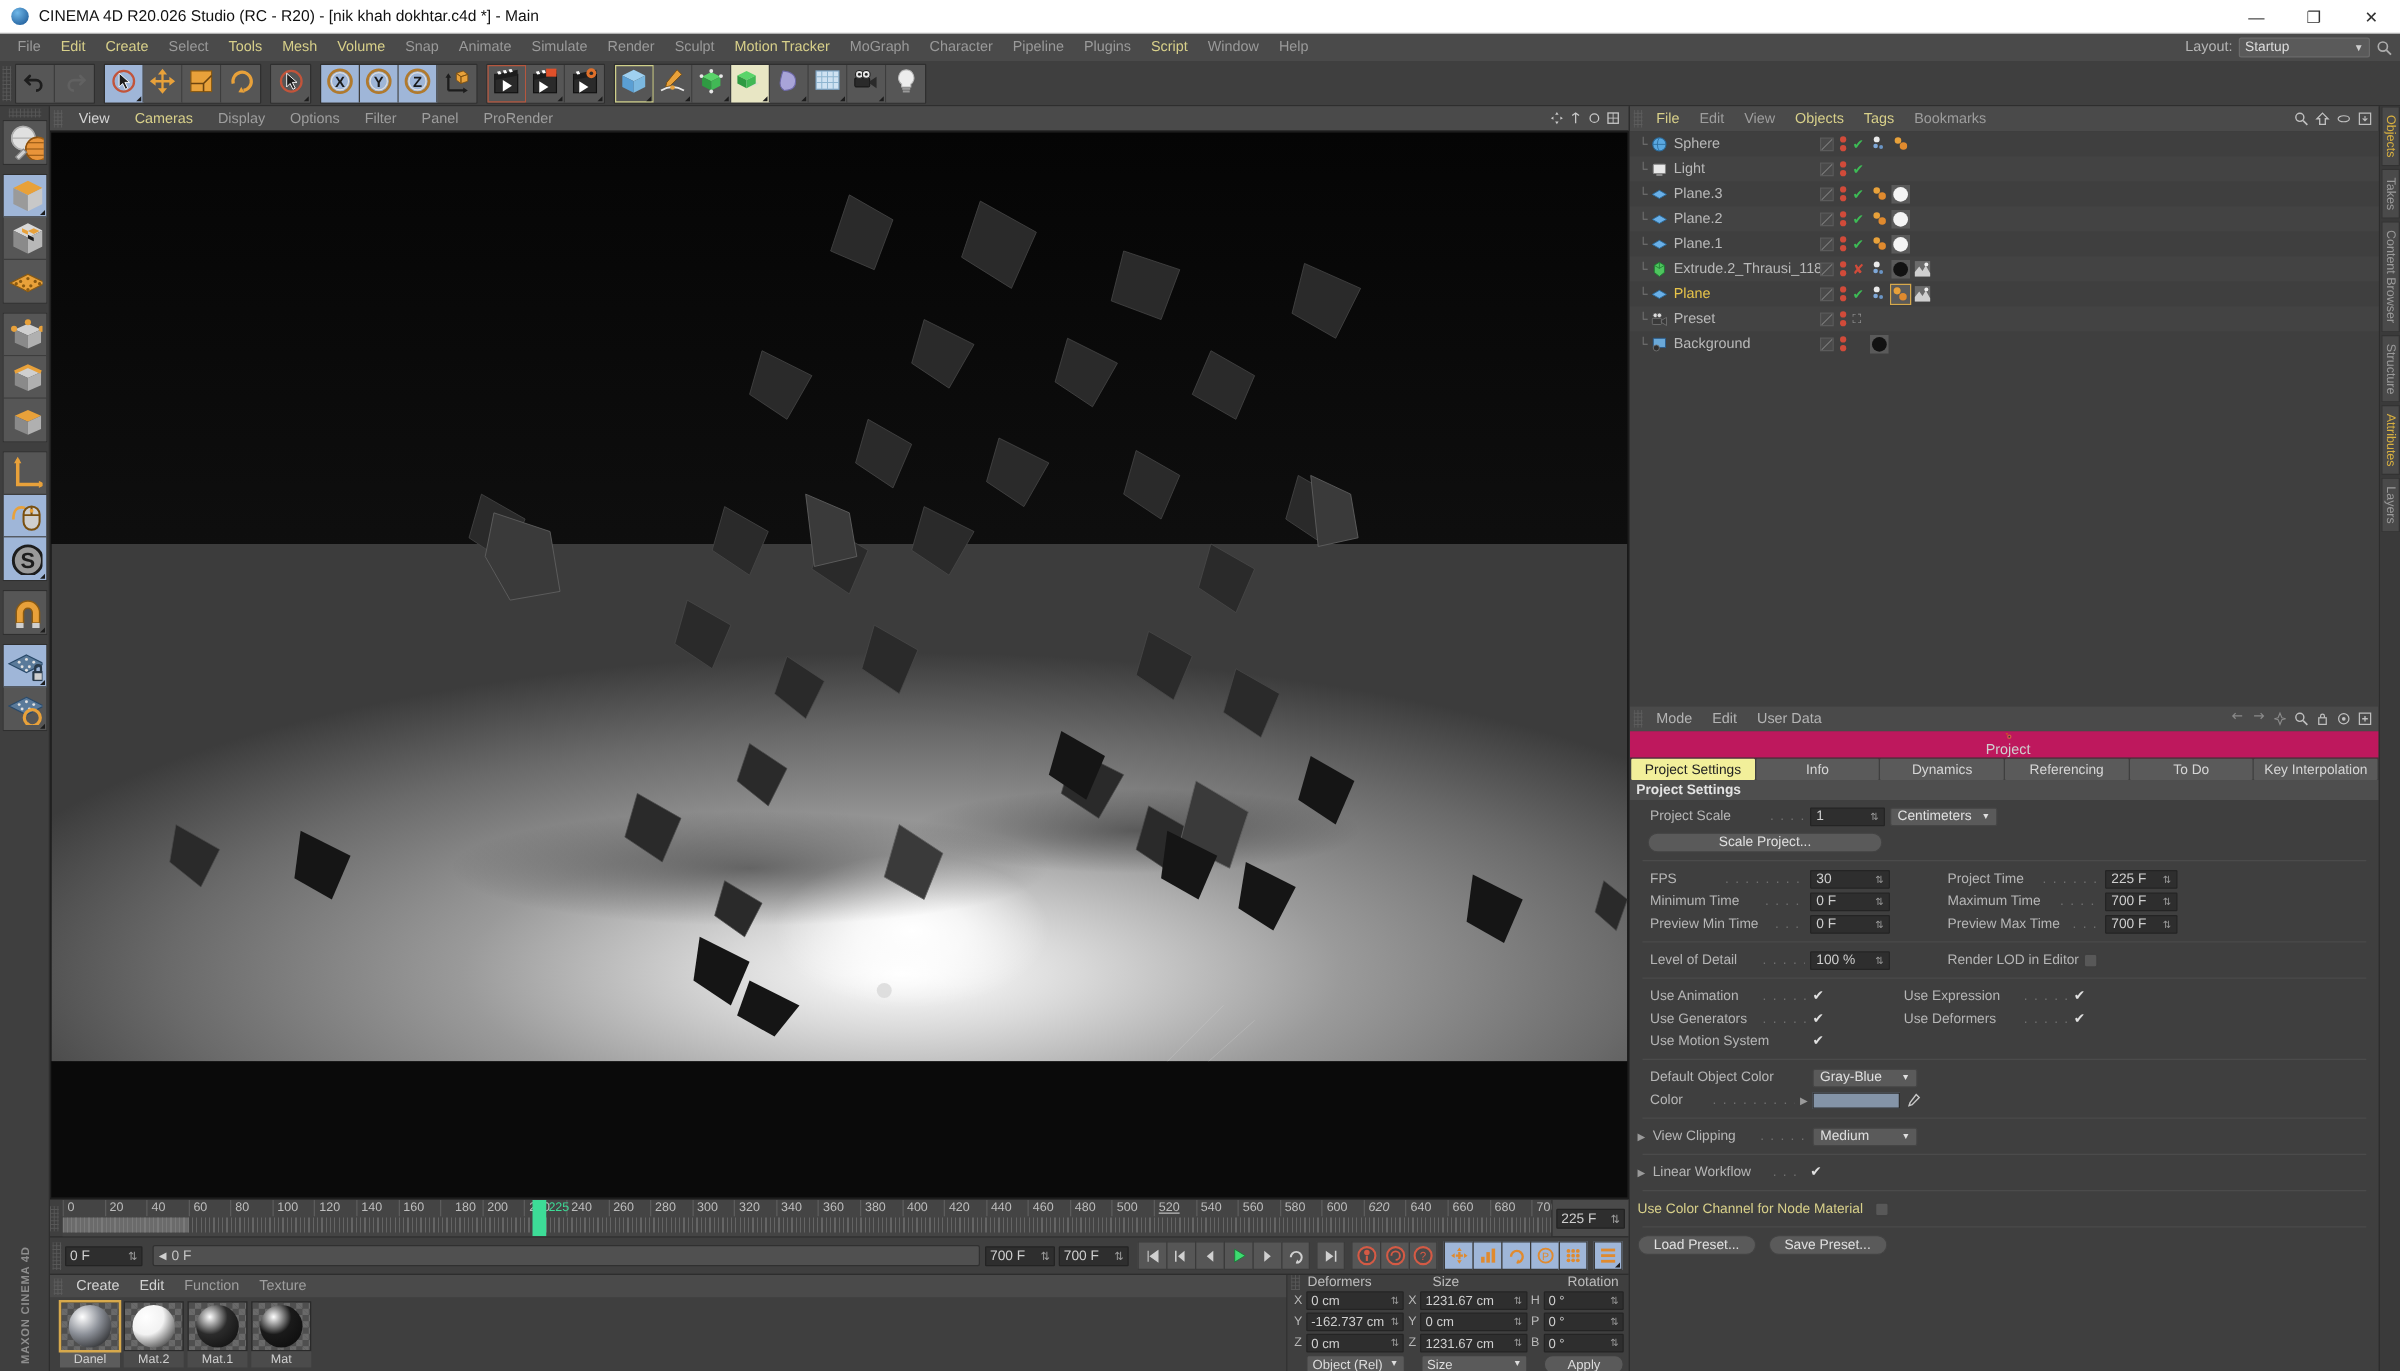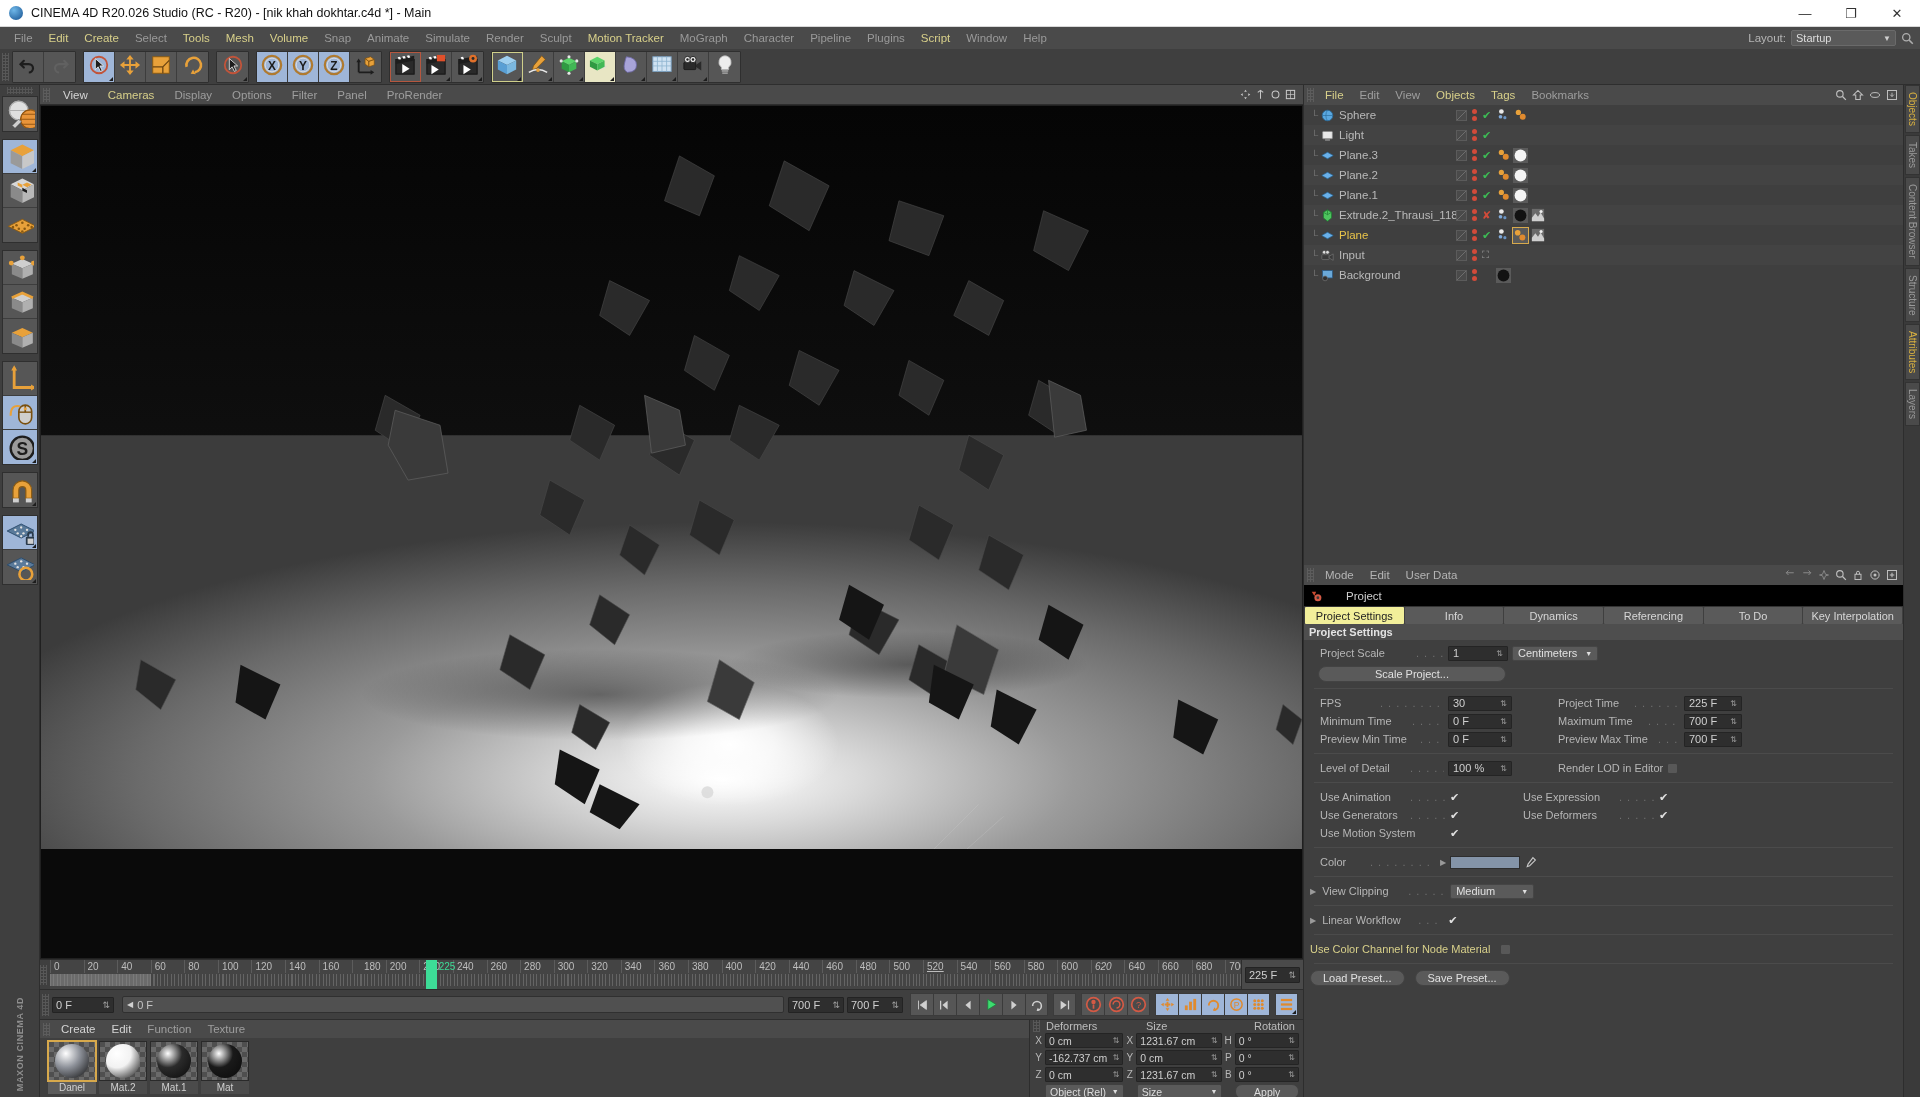--- a/index.html
+++ b/index.html
@@ -185,22 +185,22 @@
     align-items:center; border-left:1px solid #2d2d2d; }
   .vtab { writing-mode:vertical-rl; font-size:10px; padding:6px 1px; color:#9a9a9a;
     background:#4a4a4a; margin-bottom:2px; border:1px solid #333; white-space:nowrap; }
   .vtab.act { color:#d8b040; }
 
   
   #attrmgr { flex:1; display:flex; flex-direction:column; background:#3f3f3f; }
   #attr-head { height:20px; background:#4a4a4a; display:flex; align-items:center; padding-left:3px; }
   .attr-menu { padding:0 8px; font-size:11.5px; line-height:20px; color:#b4b4b4; }
   #attr-head-right { margin-left:auto; display:flex; align-items:center; gap:5px; padding-right:5px; }
-  #attr-obj { height:22px; display:flex; align-items:center; padding-left:6px; gap:22px;
-    background:#000000; border-bottom:1px solid #333; }
+  #attr-obj { height:22px; display:flex; align-items:center; padding-left:6px; gap:2px;
+    background:#be185d; border-bottom:1px solid #333;flex-direction:column; }
   #attr-tabs { height:17px; display:flex; gap:1px; padding:0 1px; }
   .atab { flex:1; background:#5a5a5a; display:flex; align-items:center; justify-content:center;
     font-size:11px; color:#d6d6d6; border-radius:1px; }
   .atab.act { background:#f2ef9a; color:#222; }
   #attr-section { height:16px; display:flex; align-items:center; padding-left:5px;
     background:#4e4e4e; font-size:11px; color:#e3e3e3; font-weight:bold; }
   #attr-body { flex:1; padding:4px 0 0 0; overflow:hidden; }
   .prow { display:flex; align-items:center; height:18px; padding-left:16px; gap:4px; }
   .plabel { font-size:11px; color:#b6b6b6; white-space:nowrap; }
   .pdots { flex:0 0 auto; color:#6f6f6f; font-size:11px; letter-spacing:1px; overflow:hidden;
@@ -1344,21 +1344,21 @@
           <div class="orow">
             <span class="otree">└</span>
             <span class="oicon">
               <svg width="13" height="13" viewBox="0 0 16 16">
                 <rect x="1" y="7" width="9" height="6" rx="0.8" fill="#3a3a3a" stroke="#777" stroke-width="0.8"></rect>
                 <path d="M10 9 L15 6 V14 L10 11 Z" fill="#3a3a3a" stroke="#777" stroke-width="0.8"></path>
                 <circle cx="4" cy="4" r="2.3" fill="#dcdcdc" stroke="#444" stroke-width="0.8"></circle>
                 <circle cx="8" cy="4" r="2.3" fill="#dcdcdc" stroke="#444" stroke-width="0.8"></circle>
               </svg>
             </span>
-            <span class="oname">Input</span>
+            <span class="oname">Preset</span>
             <span class="odots">
               <span class="vis-toggle"></span>
               <span class="dotpair">
                 <span class="dot"></span>
                 <span class="dot"></span>
               </span>
               <span style="color:#9a9a9a;font-size:10px">⛶</span>
             </span>
             <span class="otags"></span>
           </div>
@@ -1536,20 +1536,27 @@
           <span class="pdots" style="width:36px">. . . . . .</span>
           <span class="check">✔</span>
         </div>
         <div class="prow">
           <span class="plabel" style="width:110px">Use Motion System</span>
           <span class="pdots" style="width:12px"></span>
           <span class="check">✔</span>
         </div>
         <div class="hr"></div>
 
+        <div class="prow">
+          <span class="plabel" style="width:126px">Default Object Color</span>
+          <div class="pcombo" style="width:84px">
+            <span>Gray-Blue</span>
+            <span class="cv">▼</span>
+          </div>
+        </div>
         <div class="prow">
           <span class="plabel" style="width:46px">Color</span>
           <span class="pdots" style="width:66px">. . . . . . . . . .</span>
           <span style="font-size:8px;color:#9a9a9a">▶</span>
           <div id="color-swatch" style="width: 70px; height: 13px; border: 1px solid rgb(46, 46, 46); background: rgb(132, 148, 168);"></div>
           <svg width="13" height="13" viewBox="0 0 16 16">
             <path d="M11 2 L14 5 L7 12 L4 13 L5 10 Z" fill="none" stroke="#c8c8c8" stroke-width="1.4"></path>
             </svg>
         </div>
         <div class="hr"></div>

